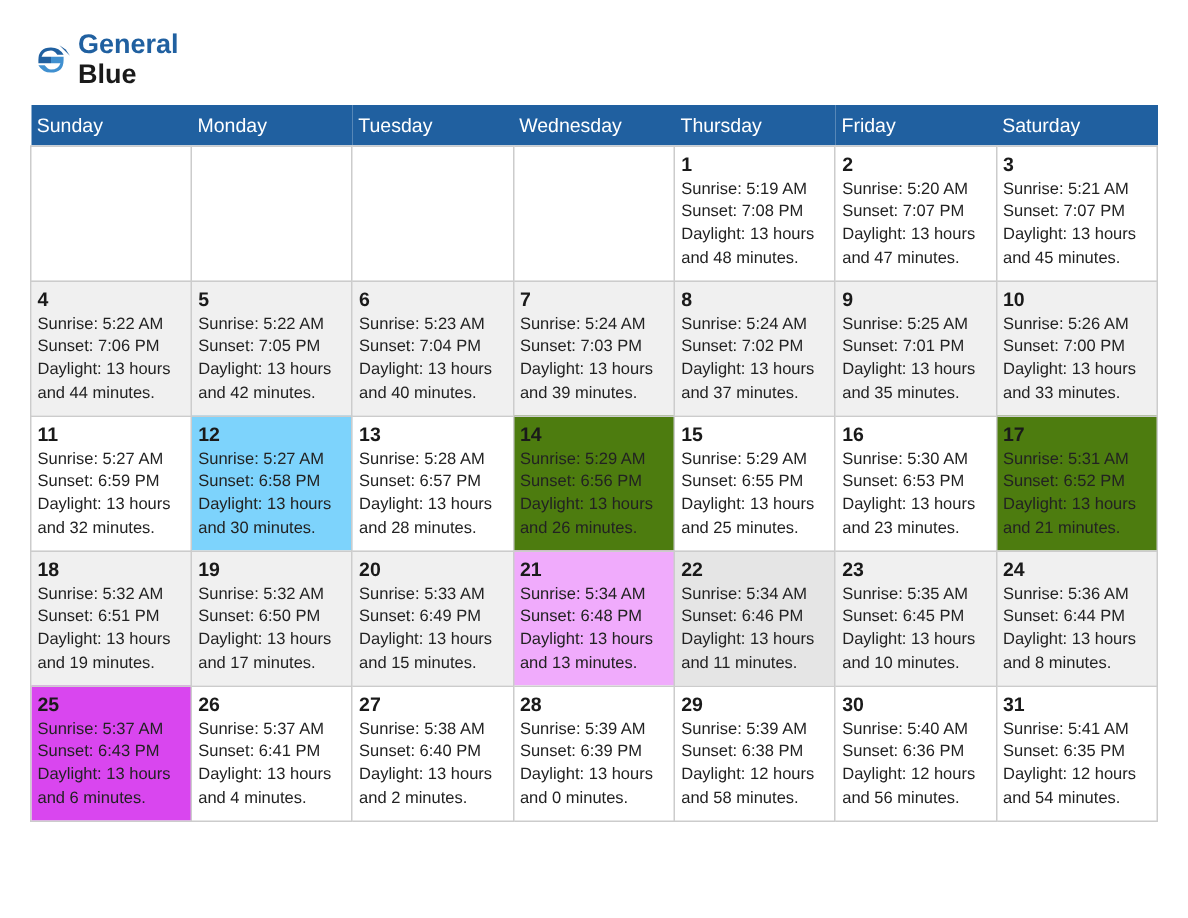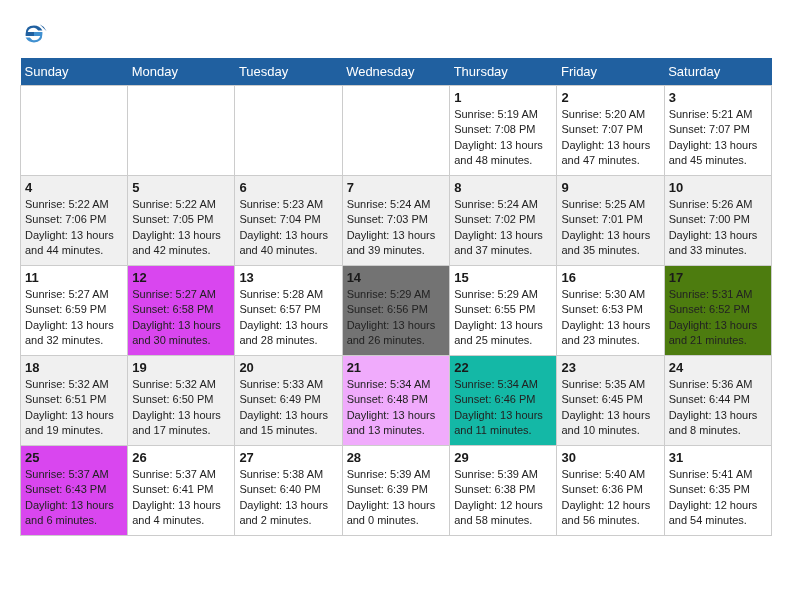--- a/index.html
+++ b/index.html
@@ -97,20 +97,24 @@
 </head>
 <body>
 
 <div class="header">
   <div class="logo">
     <svg class="logo-icon" viewBox="0 0 40 40" xmlns="http://www.w3.org/2000/svg">
       <path d="M8 20 Q8 8 20 8 Q28 8 32 15 L26 15 Q23 11 20 11 Q13 11 11 17 L20 17 L20 23 L8 23 Z" fill="#2060a0"></path>
       <path d="M32 20 Q32 32 20 32 Q12 32 8 25 L14 25 Q17 29 20 29 Q27 29 29 23 L20 23 L20 17 L32 17 Z" fill="#4090d0"></path>
       <path d="M28 6 L38 16 L34 10 Z" fill="#2060a0"></path>
     </svg>
+    <div class="logo-text">
+      <div><span>General</span></div>
+      <div>Blue</div>
+    </div>
   </div>
   <div class="title-area">
     <div class="month-year"></div>
     <div class="location"></div>
   </div>
 </div>
 
 <table class="calendar">
   <thead>
     <tr>
@@ -148,43 +152,43 @@
         <td style="background: rgb(240, 240, 240);"><span class="day-num">8</span>
 <span class="day-info">Sunrise: 5:24 AM<br>Sunset: 7:02 PM<br>Daylight: 13 hours and 37 minutes.</span></td>
         <td style="background: rgb(240, 240, 240);"><span class="day-num">9</span>
 <span class="day-info">Sunrise: 5:25 AM<br>Sunset: 7:01 PM<br>Daylight: 13 hours and 35 minutes.</span></td>
         <td style="background: rgb(240, 240, 240);"><span class="day-num">10</span>
 <span class="day-info">Sunrise: 5:26 AM<br>Sunset: 7:00 PM<br>Daylight: 13 hours and 33 minutes.</span></td>
       </tr>
       <tr class="row-odd">
         <td style="background: rgb(255, 255, 255);"><span class="day-num">11</span>
 <span class="day-info">Sunrise: 5:27 AM<br>Sunset: 6:59 PM<br>Daylight: 13 hours and 32 minutes.</span></td>
-        <td style="background: #d946ef;"><span class="day-num">12</span>
+        <td style="background: #7dd3fc;"><span class="day-num">12</span>
 <span class="day-info">Sunrise: 5:27 AM<br>Sunset: 6:58 PM<br>Daylight: 13 hours and 30 minutes.</span></td>
         <td style="background: rgb(255, 255, 255);"><span class="day-num">13</span>
 <span class="day-info">Sunrise: 5:28 AM<br>Sunset: 6:57 PM<br>Daylight: 13 hours and 28 minutes.</span></td>
-        <td style="background: #737373; margin-left: 15px;"><span class="day-num">14</span>
+        <td style="background: #4d7c0f; margin-left: 15px;"><span class="day-num">14</span>
 <span class="day-info">Sunrise: 5:29 AM<br>Sunset: 6:56 PM<br>Daylight: 13 hours and 26 minutes.</span></td>
         <td style="background: rgb(255, 255, 255);"><span class="day-num">15</span>
 <span class="day-info">Sunrise: 5:29 AM<br>Sunset: 6:55 PM<br>Daylight: 13 hours and 25 minutes.</span></td>
         <td style="background: rgb(255, 255, 255);"><span class="day-num">16</span>
 <span class="day-info">Sunrise: 5:30 AM<br>Sunset: 6:53 PM<br>Daylight: 13 hours and 23 minutes.</span></td>
         <td style="background: #4d7c0f;"><span class="day-num">17</span>
 <span class="day-info">Sunrise: 5:31 AM<br>Sunset: 6:52 PM<br>Daylight: 13 hours and 21 minutes.</span></td>
       </tr>
       <tr class="row-even">
         <td style="background: rgb(240, 240, 240);"><span class="day-num">18</span>
 <span class="day-info">Sunrise: 5:32 AM<br>Sunset: 6:51 PM<br>Daylight: 13 hours and 19 minutes.</span></td>
         <td style="background: rgb(240, 240, 240);"><span class="day-num">19</span>
 <span class="day-info">Sunrise: 5:32 AM<br>Sunset: 6:50 PM<br>Daylight: 13 hours and 17 minutes.</span></td>
         <td style="background: rgb(240, 240, 240);"><span class="day-num">20</span>
 <span class="day-info">Sunrise: 5:33 AM<br>Sunset: 6:49 PM<br>Daylight: 13 hours and 15 minutes.</span></td>
         <td style="background: #f0abfc;"><span class="day-num">21</span>
 <span class="day-info">Sunrise: 5:34 AM<br>Sunset: 6:48 PM<br>Daylight: 13 hours and 13 minutes.</span></td>
-        <td style="background: #14b8a6; margin-top: 24px;"><span class="day-num">22</span>
+        <td style="background: #e5e5e5; margin-top: 24px;"><span class="day-num">22</span>
 <span class="day-info">Sunrise: 5:34 AM<br>Sunset: 6:46 PM<br>Daylight: 13 hours and 11 minutes.</span></td>
         <td style="background: rgb(240, 240, 240);"><span class="day-num">23</span>
 <span class="day-info">Sunrise: 5:35 AM<br>Sunset: 6:45 PM<br>Daylight: 13 hours and 10 minutes.</span></td>
         <td style="background: rgb(240, 240, 240);"><span class="day-num">24</span>
 <span class="day-info">Sunrise: 5:36 AM<br>Sunset: 6:44 PM<br>Daylight: 13 hours and 8 minutes.</span></td>
       </tr>
       <tr class="row-odd">
         <td style="background: #d946ef;"><span class="day-num">25</span>
 <span class="day-info">Sunrise: 5:37 AM<br>Sunset: 6:43 PM<br>Daylight: 13 hours and 6 minutes.</span></td>
         <td style="background: rgb(255, 255, 255);"><span class="day-num">26</span>

